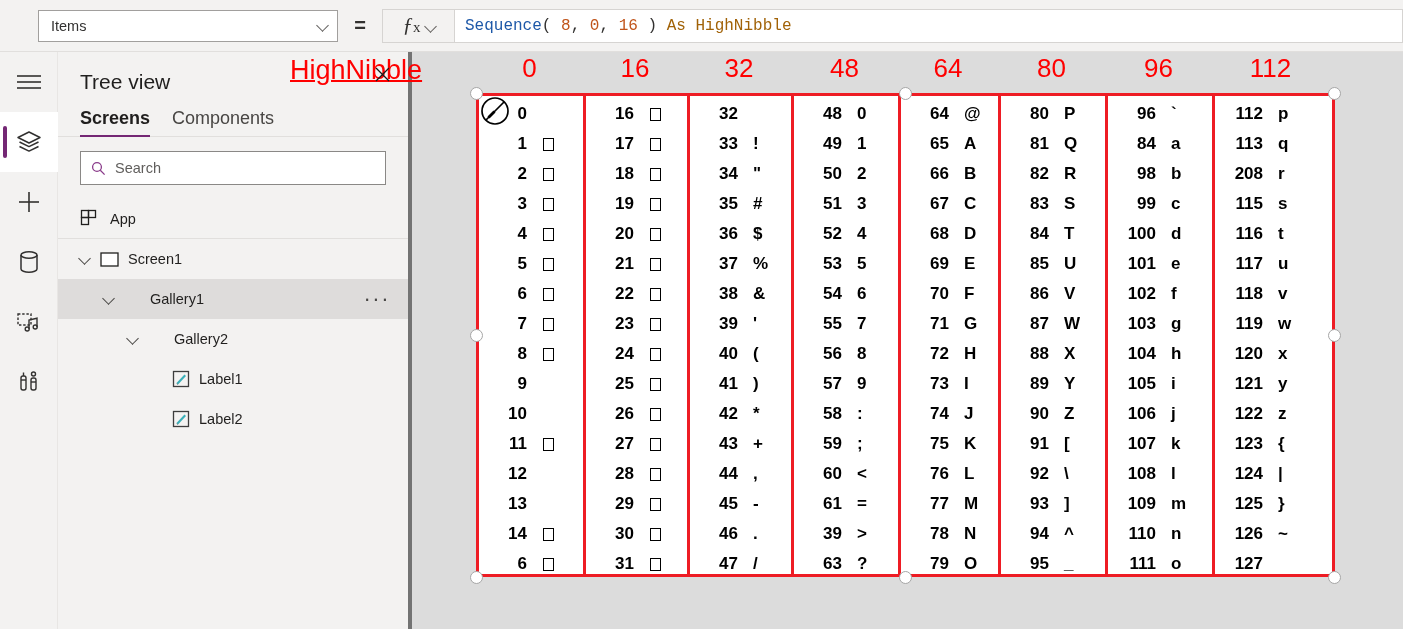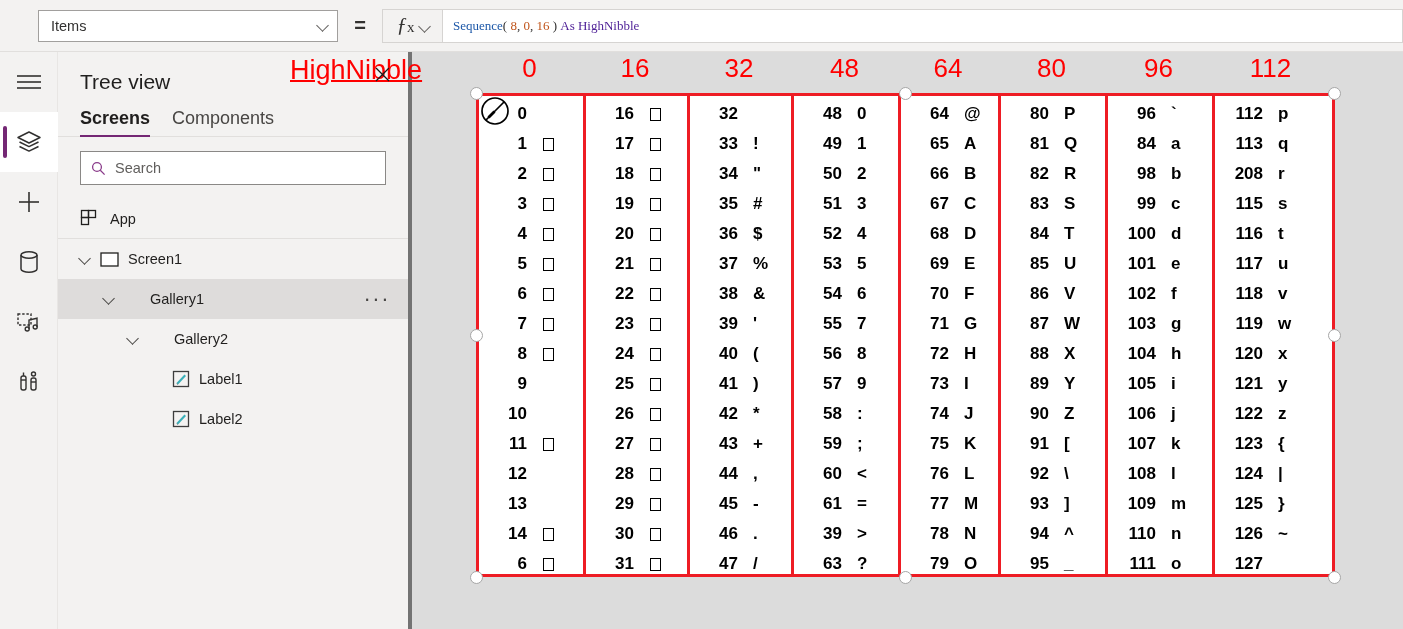--- a/index.html
+++ b/index.html
@@ -31,39 +31,39 @@
     content: ""; position: absolute; left: 0; top: 1px;
     width: 8px; height: 8px;
     border-right: 1.3px solid #605e5c; border-bottom: 1.3px solid #605e5c;
     transform: rotate(45deg);
   }
   #equals {
     width: 44px; text-align: center; font-size: 20px; color: #323130;
     font-weight: 600;
   }
   #fx-box {
-    width: 60px; height: 34px; background: #f3f2f1;
+    width: 72px; height: 34px; background: #f3f2f1;
     border: 1px solid #d6d4d2; border-right: none;
     display: flex; align-items: center; justify-content: center; gap: 5px;
   }
   #fx-box .fx {
     font-family: "Liberation Serif", serif; font-style: italic;
     font-size: 21px; color: #323130;
   }
   #formula {
     flex: 1; height: 34px; background: #ffffff;
     border: 1px solid #d6d4d2;
     display: flex; align-items: center; padding-left: 10px;
-    font-family: Liberation Serif, serif; font-size: 13px;
+    font-family: Liberation Mono, monospace; font-size: 16px;
     white-space: pre;
   }
   .tok-fn  { color: #1d58a8; }
   .tok-num { color: #c0541a; }
   .tok-pun { color: #323130; }
-  .tok-id  { color: #4c1d95; }
+  .tok-id  { color: #a16207; }
 
   
   #rail {
     position: absolute; left: 0; top: 52px; width: 58px; height: 577px;
     background: #f3f2f1; border-right: 1px solid #e8e6e4;
   }
   .rail-btn {
     width: 58px; height: 60px; display: flex;
     align-items: center; justify-content: center; position: relative;
   }

